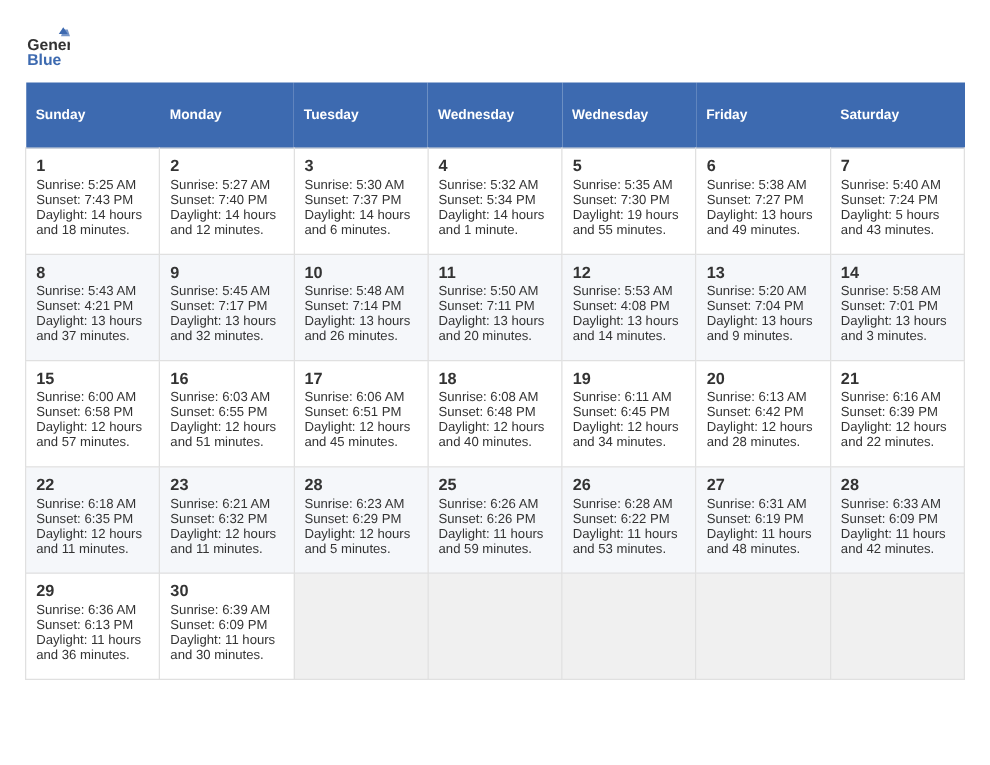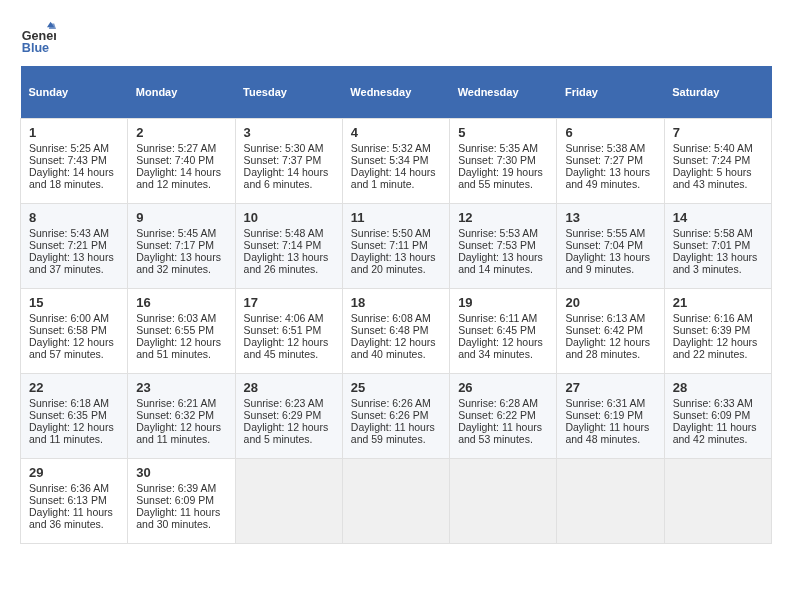--- a/index.html
+++ b/index.html
@@ -108,32 +108,32 @@
       <tr>
         <td><span class="day-num">1</span><span>Sunrise: 5:25 AM</span><br><span>Sunset: 7:43 PM</span><br><span>Daylight: 14 hours and 18 minutes.</span></td>
         <td><span class="day-num">2</span><span>Sunrise: 5:27 AM</span><br><span>Sunset: 7:40 PM</span><br><span>Daylight: 14 hours and 12 minutes.</span></td>
         <td><span class="day-num">3</span><span>Sunrise: 5:30 AM</span><br><span>Sunset: 7:37 PM</span><br><span>Daylight: 14 hours and 6 minutes.</span></td>
         <td><span class="day-num">4</span><span>Sunrise: 5:32 AM</span><br><span>Sunset: 5:34 PM</span><br><span>Daylight: 14 hours and 1 minute.</span></td>
         <td><span class="day-num">5</span><span>Sunrise: 5:35 AM</span><br><span>Sunset: 7:30 PM</span><br><span>Daylight: 19 hours and 55 minutes.</span></td>
         <td><span class="day-num">6</span><span>Sunrise: 5:38 AM</span><br><span>Sunset: 7:27 PM</span><br><span>Daylight: 13 hours and 49 minutes.</span></td>
         <td><span class="day-num">7</span><span>Sunrise: 5:40 AM</span><br><span>Sunset: 7:24 PM</span><br><span>Daylight: 5 hours and 43 minutes.</span></td>
       </tr>
       <tr>
-        <td><span class="day-num">8</span><span>Sunrise: 5:43 AM</span><br><span>Sunset: 7:21 PM</span><br><span>Daylight: 13 hours and 37 minutes.</span></td>
+        <td><span class="day-num">8</span><span>Sunrise: 5:43 AM</span><br><span>Sunset: 4:21 PM</span><br><span>Daylight: 13 hours and 37 minutes.</span></td>
         <td><span class="day-num">9</span><span>Sunrise: 5:45 AM</span><br><span>Sunset: 7:17 PM</span><br><span>Daylight: 13 hours and 32 minutes.</span></td>
         <td><span class="day-num">10</span><span>Sunrise: 5:48 AM</span><br><span>Sunset: 7:14 PM</span><br><span>Daylight: 13 hours and 26 minutes.</span></td>
         <td><span class="day-num">11</span><span>Sunrise: 5:50 AM</span><br><span>Sunset: 7:11 PM</span><br><span>Daylight: 13 hours and 20 minutes.</span></td>
-        <td><span class="day-num">12</span><span>Sunrise: 5:53 AM</span><br><span>Sunset: 7:53 PM</span><br><span>Daylight: 13 hours and 14 minutes.</span></td>
-        <td><span class="day-num">13</span><span>Sunrise: 5:55 AM</span><br><span>Sunset: 7:04 PM</span><br><span>Daylight: 13 hours and 9 minutes.</span></td>
+        <td><span class="day-num">12</span><span>Sunrise: 5:53 AM</span><br><span>Sunset: 4:08 PM</span><br><span>Daylight: 13 hours and 14 minutes.</span></td>
+        <td><span class="day-num">13</span><span>Sunrise: 5:20 AM</span><br><span>Sunset: 7:04 PM</span><br><span>Daylight: 13 hours and 9 minutes.</span></td>
         <td><span class="day-num">14</span><span>Sunrise: 5:58 AM</span><br><span>Sunset: 7:01 PM</span><br><span>Daylight: 13 hours and 3 minutes.</span></td>
       </tr>
       <tr>
         <td><span class="day-num">15</span><span>Sunrise: 6:00 AM</span><br><span>Sunset: 6:58 PM</span><br><span>Daylight: 12 hours and 57 minutes.</span></td>
         <td><span class="day-num">16</span><span>Sunrise: 6:03 AM</span><br><span>Sunset: 6:55 PM</span><br><span>Daylight: 12 hours and 51 minutes.</span></td>
-        <td><span class="day-num">17</span><span>Sunrise: 4:06 AM</span><br><span>Sunset: 6:51 PM</span><br><span>Daylight: 12 hours and 45 minutes.</span></td>
+        <td><span class="day-num">17</span><span>Sunrise: 6:06 AM</span><br><span>Sunset: 6:51 PM</span><br><span>Daylight: 12 hours and 45 minutes.</span></td>
         <td><span class="day-num">18</span><span>Sunrise: 6:08 AM</span><br><span>Sunset: 6:48 PM</span><br><span>Daylight: 12 hours and 40 minutes.</span></td>
         <td><span class="day-num">19</span><span>Sunrise: 6:11 AM</span><br><span>Sunset: 6:45 PM</span><br><span>Daylight: 12 hours and 34 minutes.</span></td>
         <td><span class="day-num">20</span><span>Sunrise: 6:13 AM</span><br><span>Sunset: 6:42 PM</span><br><span>Daylight: 12 hours and 28 minutes.</span></td>
         <td><span class="day-num">21</span><span>Sunrise: 6:16 AM</span><br><span>Sunset: 6:39 PM</span><br><span>Daylight: 12 hours and 22 minutes.</span></td>
       </tr>
       <tr>
         <td><span class="day-num">22</span><span>Sunrise: 6:18 AM</span><br><span>Sunset: 6:35 PM</span><br><span>Daylight: 12 hours and 11 minutes.</span></td>
         <td><span class="day-num">23</span><span>Sunrise: 6:21 AM</span><br><span>Sunset: 6:32 PM</span><br><span>Daylight: 12 hours and 11 minutes.</span></td>
         <td><span class="day-num">28</span><span>Sunrise: 6:23 AM</span><br><span>Sunset: 6:29 PM</span><br><span>Daylight: 12 hours and 5 minutes.</span></td>
         <td><span class="day-num">25</span><span>Sunrise: 6:26 AM</span><br><span>Sunset: 6:26 PM</span><br><span>Daylight: 11 hours and 59 minutes.</span></td>

